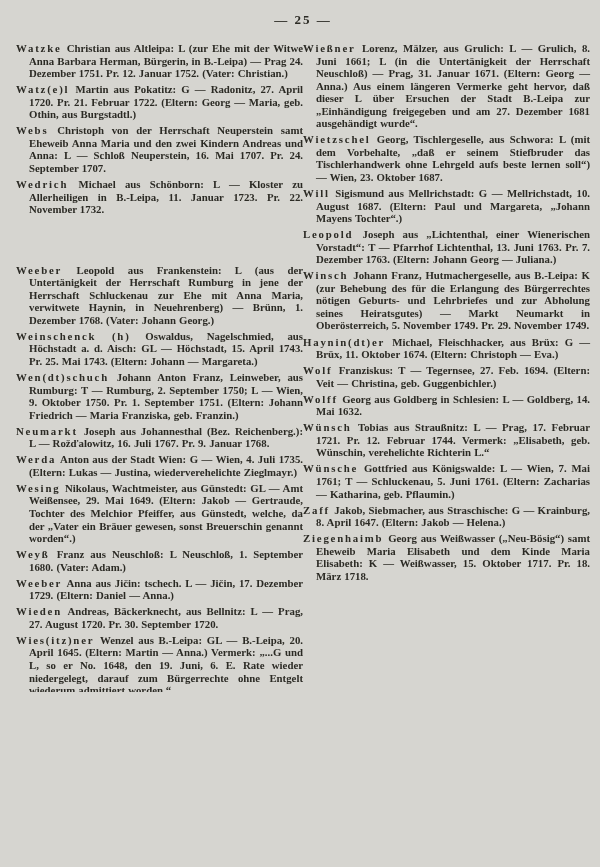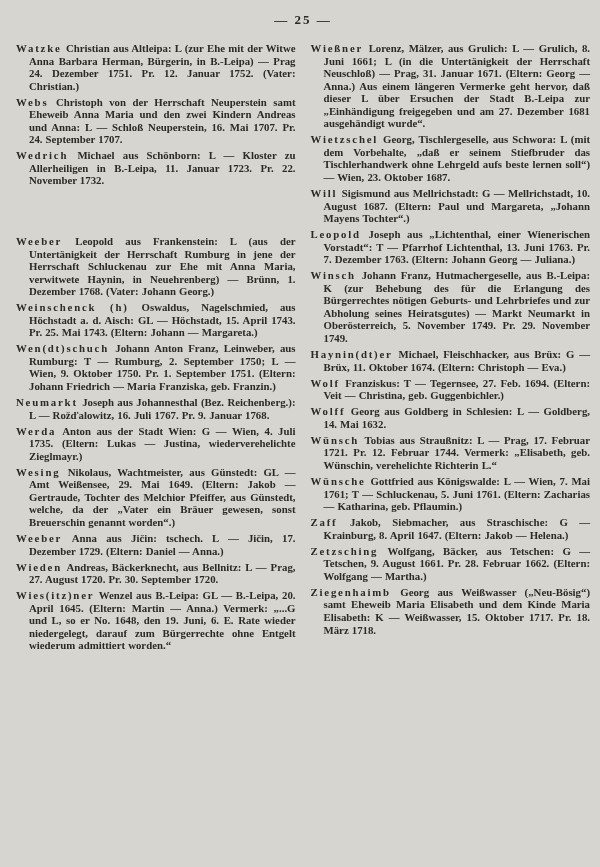--- a/index.html
+++ b/index.html
@@ -26,21 +26,20 @@
   .page-number {
     text-align: center;
     font-size: 13px;
     font-weight: bold;
     letter-spacing: 2px;
     margin: 0 0 14px 0;
     color: #33322c;
   }
   .columns {
     display: flex;
-    gap: 15px;
     align-items: flex-start;
   }
   .column {
     flex: 1 1 0;
     min-width: 0;
   }
   .entry {
     font-size: 10.8px;
     font-weight: bold;
     line-height: 12.55px;
@@ -58,41 +57,42 @@
 </style>
 </head>
 <body style="background: rgb(214, 213, 208);">
 
 <div class="page">
   <div class="page-number" style="color: rgb(43, 42, 36);">— 25 —</div>
 
   <div class="columns">
     <div class="column">
         <div class="entry" style="color: rgb(43, 42, 36);"><span class="entry-name">Watzke</span> <span class="entry-text">Christian aus Altleipa: L (zur Ehe mit der Witwe Anna Barbara Herman, Bürgerin, in B.-Leipa) — Prag 24. Dezember 1751. Pr. 12. Januar 1752. (Vater: Christian.)</span></div>
+        <div class="entry" style="color: rgb(43, 42, 36);"><span class="entry-name">Watz(e)l</span> <span class="entry-text">Martin aus Pokatitz: G — Radonitz, 27. April 1720. Pr. 21. Februar 1722. (Eltern: Georg — Maria, geb. Othin, aus Burgstadtl.)</span></div>
         <div class="entry" style="color: rgb(43, 42, 36);"><span class="entry-name">Webs</span> <span class="entry-text">Christoph von der Herrschaft Neuperstein samt Eheweib Anna Maria und den zwei Kindern Andreas und Anna: L — Schloß Neuperstein, 16. Mai 1707. Pr. 24. September 1707.</span></div>
         <div class="entry" style="color: rgb(43, 42, 36);"><span class="entry-name">Wedrich</span> <span class="entry-text">Michael aus Schönborn: L — Kloster zu Allerheiligen in B.-Leipa, 11. Januar 1723. Pr. 22. November 1732.</span></div>
         <div class="entry" style="color: rgb(43, 42, 36); margin-top: 48px;"><span class="entry-name">Weeber</span> <span class="entry-text">Leopold aus Frankenstein: L (aus der Untertänigkeit der Herrschaft Rumburg in jene der Herrschaft Schluckenau zur Ehe mit Anna Maria, verwitwete Haynin, in Neuehrenberg) — Brünn, 1. Dezember 1768. (Vater: Johann Georg.)</span></div>
         <div class="entry" style="color: rgb(43, 42, 36);"><span class="entry-name">Weinschenck (h)</span> <span class="entry-text">Oswaldus, Nagelschmied, aus Höchstadt a. d. Aisch: GL — Höchstadt, 15. April 1743. Pr. 25. Mai 1743. (Eltern: Johann — Margareta.)</span></div>
         <div class="entry" style="color: rgb(43, 42, 36);"><span class="entry-name">Wen(dt)schuch</span> <span class="entry-text">Johann Anton Franz, Leinweber, aus Rumburg: T — Rumburg, 2. September 1750; L — Wien, 9. Oktober 1750. Pr. 1. September 1751. (Eltern: Johann Friedrich — Maria Franziska, geb. Franzin.)</span></div>
         <div class="entry" style="color: rgb(43, 42, 36);"><span class="entry-name">Neumarkt</span> <span class="entry-text">Joseph aus Johannesthal (Bez. Reichenberg.): L — Rožďalowitz, 16. Juli 1767. Pr. 9. Januar 1768.</span></div>
         <div class="entry" style="color: rgb(43, 42, 36);"><span class="entry-name">Werda</span> <span class="entry-text">Anton aus der Stadt Wien: G — Wien, 4. Juli 1735. (Eltern: Lukas — Justina, wiederverehelichte Zieglmayr.)</span></div>
         <div class="entry" style="color: rgb(43, 42, 36);"><span class="entry-name">Wesing</span> <span class="entry-text">Nikolaus, Wachtmeister, aus Günstedt: GL — Amt Weißensee, 29. Mai 1649. (Eltern: Jakob — Gertraude, Tochter des Melchior Pfeiffer, aus Günstedt, welche, da der „Vater ein Bräuer gewesen, sonst Breuerschin genannt worden“.)</span></div>
+        <div class="entry" style="color: rgb(43, 42, 36);"><span class="entry-name">Weyß</span> <span class="entry-text">Franz aus Neuschloß: L Neuschloß, 1. September 1680. (Vater: Adam.)</span></div>
         <div class="entry" style="color: rgb(43, 42, 36);"><span class="entry-name">Weeber</span> <span class="entry-text">Anna aus Jičin: tschech. L — Jičin, 17. Dezember 1729. (Eltern: Daniel — Anna.)</span></div>
         <div class="entry" style="color: rgb(43, 42, 36);"><span class="entry-name">Wieden</span> <span class="entry-text">Andreas, Bäckerknecht, aus Bellnitz: L — Prag, 27. August 1720. Pr. 30. September 1720.</span></div>
         <div class="entry" style="color: rgb(43, 42, 36);"><span class="entry-name">Wies(itz)ner</span> <span class="entry-text">Wenzel aus B.-Leipa: GL — B.-Leipa, 20. April 1645. (Eltern: Martin — Anna.) Vermerk: „...G und L, so er No. 1648, den 19. Juni, 6. E. Rate wieder niedergelegt, darauf zum Bürgerrechte ohne Entgelt wiederum admittiert worden.“</span></div>
       </div>
     <div class="column">
         <div class="entry" style="color: rgb(43, 42, 36);"><span class="entry-name">Wießner</span> <span class="entry-text">Lorenz, Mälzer, aus Grulich: L — Grulich, 8. Juni 1661; L (in die Untertänigkeit der Herrschaft Neuschloß) — Prag, 31. Januar 1671. (Eltern: Georg — Anna.) Aus einem längeren Vermerke geht hervor, daß dieser L über Ersuchen der Stadt B.-Leipa zur „Einhändigung freigegeben und am 27. Dezember 1681 ausgehändigt wurde“.</span></div>
         <div class="entry" style="color: rgb(43, 42, 36);"><span class="entry-name">Wietzschel</span> <span class="entry-text">Georg, Tischlergeselle, aus Schwora: L (mit dem Vorbehalte, „daß er seinem Stiefbruder das Tischlerhandwerk ohne Lehrgeld aufs beste lernen soll“) — Wien, 23. Oktober 1687.</span></div>
         <div class="entry" style="color: rgb(43, 42, 36);"><span class="entry-name">Will</span> <span class="entry-text">Sigismund aus Mellrichstadt: G — Mellrichstadt, 10. August 1687. (Eltern: Paul und Margareta, „Johann Mayens Tochter“.)</span></div>
         <div class="entry" style="color: rgb(43, 42, 36);"><span class="entry-name">Leopold</span> <span class="entry-text">Joseph aus „Lichtenthal, einer Wienerischen Vorstadt“: T — Pfarrhof Lichtenthal, 13. Juni 1763. Pr. 7. Dezember 1763. (Eltern: Johann Georg — Juliana.)</span></div>
         <div class="entry" style="color: rgb(43, 42, 36);"><span class="entry-name">Winsch</span> <span class="entry-text">Johann Franz, Hutmachergeselle, aus B.-Leipa: K (zur Behebung des für die Erlangung des Bürgerrechtes nötigen Geburts- und Lehrbriefes und zur Abholung seines Heiratsgutes) — Markt Neumarkt in Oberösterreich, 5. November 1749. Pr. 29. November 1749.</span></div>
         <div class="entry" style="color: rgb(43, 42, 36);"><span class="entry-name">Haynin(dt)er</span> <span class="entry-text">Michael, Fleischhacker, aus Brüx: G — Brüx, 11. Oktober 1674. (Eltern: Christoph — Eva.)</span></div>
         <div class="entry" style="color: rgb(43, 42, 36);"><span class="entry-name">Wolf</span> <span class="entry-text">Franziskus: T — Tegernsee, 27. Feb. 1694. (Eltern: Veit — Christina, geb. Guggenbichler.)</span></div>
         <div class="entry" style="color: rgb(43, 42, 36);"><span class="entry-name">Wolff</span> <span class="entry-text">Georg aus Goldberg in Schlesien: L — Goldberg, 14. Mai 1632.</span></div>
         <div class="entry" style="color: rgb(43, 42, 36);"><span class="entry-name">Wünsch</span> <span class="entry-text">Tobias aus Straußnitz: L — Prag, 17. Februar 1721. Pr. 12. Februar 1744. Vermerk: „Elisabeth, geb. Wünschin, verehelichte Richterin L.“</span></div>
         <div class="entry" style="color: rgb(43, 42, 36);"><span class="entry-name">Wünsche</span> <span class="entry-text">Gottfried aus Königswalde: L — Wien, 7. Mai 1761; T — Schluckenau, 5. Juni 1761. (Eltern: Zacharias — Katharina, geb. Pflaumin.)</span></div>
         <div class="entry" style="color: rgb(43, 42, 36);"><span class="entry-name">Zaff</span> <span class="entry-text">Jakob, Siebmacher, aus Straschische: G — Krainburg, 8. April 1647. (Eltern: Jakob — Helena.)</span></div>
-        <div class="entry" style="color: rgb(43, 42, 36);"><span class="entry-name">Zetzsching</span> <span class="entry-text">Wolfgang, Bäcker, aus Tetschen: G — Tetschen, 9. August 1661. Pr. 28. Februar 1662. (Eltern: Wolfgang — Martha.)</span></div>
         <div class="entry" style="color: rgb(43, 42, 36);"><span class="entry-name">Ziegenhaimb</span> <span class="entry-text">Georg aus Weißwasser („Neu-Bösig“) samt Eheweib Maria Elisabeth und dem Kinde Maria Elisabeth: K — Weißwasser, 15. Oktober 1717. Pr. 18. März 1718.</span></div>
       </div>
   </div>
 </div>
 
 </body></html>

